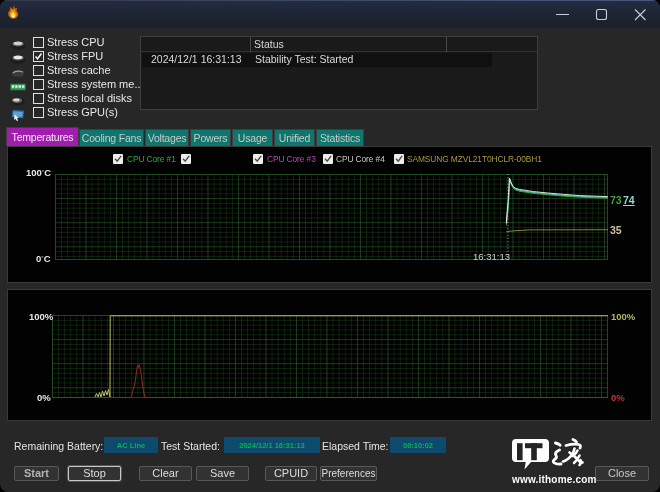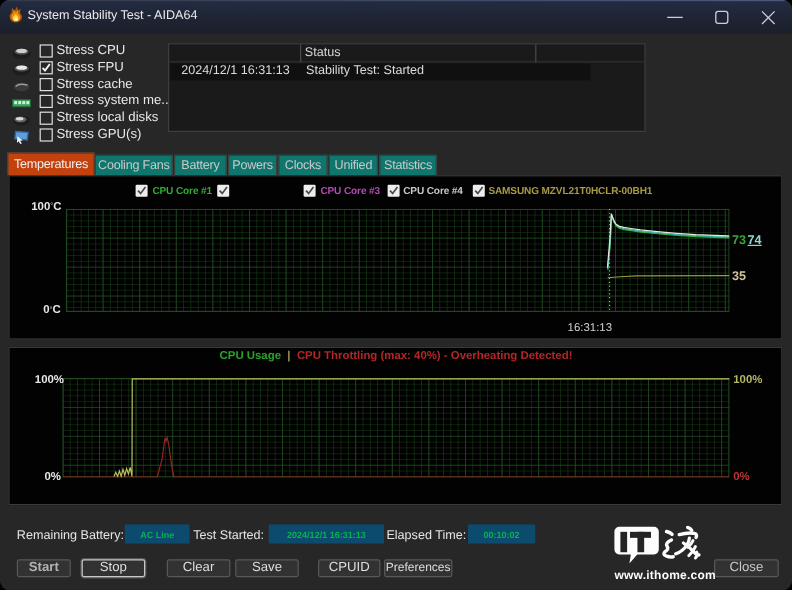--- a/index.html
+++ b/index.html
@@ -19,48 +19,47 @@
   
   #logtable{position:absolute;left:140px;top:36px;width:398px;height:74px;background:#1a1a1a;border:1px solid #3e3e3e;}
   #logtable .hdr{position:absolute;left:0;top:0;width:100%;height:15px;border-bottom:1px solid #303030;}
   #logtable .hdr .c{position:absolute;top:1px;font-size:10.5px;color:#d6d6d6;}
   #logtable .vsep{position:absolute;top:0;width:1px;height:15px;background:#4a4a4a;}
   #logtable .row{position:absolute;left:1px;top:16px;width:350px;height:14px;background:#101010;}
   #logtable .row .c{position:absolute;top:0px;font-size:10.5px;color:#dadada;white-space:nowrap;}
   
   .tab{position:absolute;top:129px;height:17px;background:#0f766e;border:1px solid #3e3e3e;border-bottom:none;white-space:nowrap;overflow:hidden;
        font-size:10.5px;letter-spacing:-0.2px;color:#c9c9c9;text-align:center;line-height:16px;}
-  .tab.active{top:127px;height:19px;background:#c2410c;color:#f0f0f0;z-index:3;}
+  .tab.active{top:127px;height:19px;background:#a21caf;color:#f0f0f0;z-index:3;}
   
   .panel{position:absolute;left:7px;width:645px;background:#020202;border:1px solid #3a3a3a;}
   #panel1{top:146px;height:137px;}
   #panel2{top:289px;height:132px;}
   .glabel{position:absolute;font-weight:bold;font-size:9.5px;white-space:nowrap;}
   .legend-cb{position:absolute;width:10px;height:10px;background:#ededed;border-radius:1px;}
-  .legend-lbl{position:absolute;font-weight:bold;font-size:8.4px;white-space:nowrap;letter-spacing:-0.1px;}
+  .legend-lbl{position:absolute;font-weight:normal;font-size:8.4px;white-space:nowrap;letter-spacing:-0.1px;}
   
   .stlabel{position:absolute;font-size:10.5px;color:#e4e4e4;white-space:nowrap;}
   .stbox{position:absolute;background:#0c4a6e;height:16px;top:437px;}
   .stbox span{position:absolute;width:100%;text-align:center;top:4px;font-size:7.5px;font-weight:bold;color:#06b254;white-space:nowrap;}
   
   .btn{position:absolute;top:466px;height:15px;background:#323232;border:1px solid #585858;border-radius:2px;
        font-size:11px;color:#dedede;text-align:center;line-height:13px;}
 </style>
 </head>
 <body>
 <div id="win">
 
   <div id="titlebar"></div>
   <svg class="abs" style="left:6px;top:3px" width="14" height="17" viewBox="0 0 14 17">
     <path d="M2.2 9.2 L3.6 7.6 L4.1 3.4 L6.2 6.2 L8.2 2.2 L8.8 5.6 L11.2 4.6 L10.6 7.6 L12.2 10.2 C12.8 13.4 10.4 15.8 7.4 15.8 C4.2 15.8 1.4 13.2 2.2 9.2 Z" fill="#b35708"></path>
     <path d="M3.6 9.6 L5.0 8.0 L5.6 5.2 L7.2 7.6 L9.0 5.4 L9.2 8.2 L10.8 10.4 C11.2 12.8 9.6 14.8 7.3 14.8 C4.9 14.8 3.0 12.8 3.6 9.6 Z" fill="#e8920f"></path>
     <path d="M4.8 11.4 C5.6 10.2 6.6 10.0 7.0 8.6 C7.8 10.0 9.2 10.6 9.4 12.2 C9.6 13.8 8.5 14.6 7.2 14.6 C5.9 14.6 4.5 13.6 4.8 11.4 Z" fill="#ffd84f"></path>
     <path d="M5.8 13.0 C6.3 12.2 7.0 12.1 7.3 11.2 C7.8 12.1 8.6 12.5 8.7 13.4 C8.8 14.3 8.1 14.6 7.3 14.6 C6.5 14.6 5.7 14.2 5.8 13.0 Z" fill="#fff2a8"></path>
   </svg>
-  <div id="title-text">System Stability Test - AIDA64</div>
   <svg class="abs" style="left:554px;top:0" width="100" height="28" viewBox="0 0 100 28">
     <line x1="2" y1="14.5" x2="15" y2="14.5" stroke="#c9ced8" stroke-width="1.1"></line>
     <rect x="42.5" y="9.5" width="10" height="10" rx="2" fill="none" stroke="#c9ced8" stroke-width="1.1"></rect>
     <path d="M81 9.5 L91.5 20 M91.5 9.5 L81 20" stroke="#c9ced8" stroke-width="1.1"></path>
   </svg>
 
   <div id="stresslist">
       <div class="stressrow" style="top:36px">
         <span style="position:absolute;left:0;top:1px;"><svg width="16" height="11" viewBox="0 0 16 11">
             <ellipse cx="8" cy="5.5" rx="7.5" ry="4.5" fill="#1d1d1d"></ellipse>
@@ -131,23 +130,23 @@
     <div class="vsep" style="left:305px;"></div>
     <div class="row">
       <div class="c" style="left:9px;">2024/12/1 16:31:13</div>
       <div class="c" style="left:113px;">Stability Test: Started</div>
     </div>
   </div>
 
   <div id="tabs">
       <div class="tab active" style="left:6px;width:73px;line-height:18px;">Temperatures</div>
       <div class="tab" style="left:79px;width:65px;">Cooling Fans</div>
-      <div class="tab" style="left:145px;width:44px;">Battery</div>
+      <div class="tab" style="left:145px;width:44px;">Voltages</div>
       <div class="tab" style="left:190px;width:41px;">Powers</div>
-      <div class="tab" style="left:232px;width:41px;">Clocks</div>
+      <div class="tab" style="left:232px;width:41px;">Usage</div>
       <div class="tab" style="left:274px;width:41px;">Unified</div>
       <div class="tab" style="left:316px;width:48px;">Statistics</div>
     </div>
 
   <div class="panel" id="panel1"></div>
 
   <div id="legend">
       <span class="legend-cb" style="left:113px;top:154px;">
         <svg width="10" height="10" viewBox="0 0 10 10" style="display:block">
           <path d="M2 4.8 L4.2 7.2 L8.2 1.8" fill="none" stroke="#4a4a4a" stroke-width="1.4"></path>
@@ -198,31 +197,26 @@
     <path d="M451.5 57.5 L462 56.6 L475 55.9 L553 55.7" fill="none" stroke="#9f9344" stroke-width="0.9"></path>
 
     <path d="M451.5 51 L453.5 30 L454.7 5.5 L456.5 11 L458.5 14.5 L461 16.2 L465 17.3 L471 18.2 L479 19.4 L493 20.8 L509 22.2 L525 23.2 L541 23.8 L553 24.2" fill="none" stroke="#2fae2f" stroke-width="1"></path>
 
     <path d="M451.5 50 L453.5 28 L454.7 4.8 L456.5 10 L458.5 13.6 L461 15.4 L465 16.5 L471 17.4 L479 18.6 L493 20 L509 21.4 L525 22.4 L541 23 L553 23.4" fill="none" stroke="#43bfae" stroke-width="1"></path>
 
     <path d="M451.2 49 L453.2 26 L454.4 4 L456.2 9 L458.2 12.6 L460.7 14.4 L464.7 15.5 L470.7 16.4 L478.7 17.6 L492.7 19 L508.7 20.4 L524.7 21.6 L540.7 22.2 L552.7 22.6" fill="none" stroke="#dfe8e4" stroke-width="1"></path>
   </svg>
   <div class="glabel" style="left:26px;top:167px;color:#e6e6e6;">100<span style="font-size:7px;vertical-align:3px;">◦</span>C</div>
   <div class="glabel" style="left:36px;top:253px;color:#e6e6e6;">0<span style="font-size:7px;vertical-align:3px;">◦</span>C</div>
-  <div class="glabel" style="left:473px;top:268px;color:#d0d0d0;font-weight:normal;font-size:9.5px;">16:31:13</div>
+  <div class="glabel" style="left:473px;top:251px;color:#d0d0d0;font-weight:normal;font-size:9.5px;">16:31:13</div>
   <div class="glabel" style="left:610px;top:194px;color:#3aa63a;font-size:10.5px;">73</div>
   <div class="glabel" style="left:623px;top:194px;color:#8fd8cf;font-size:10.5px;text-decoration:underline;">74</div>
   <div class="glabel" style="left:610px;top:224px;color:#cfc49a;font-size:10.5px;">35</div>
 
   <div class="panel" id="panel2"></div>
-  <div class="glabel" style="left:0;top:291px;width:660px;text-align:center;">
-    <span style="color:#2aa52a;">CPU Usage</span>
-    <span style="color:#9a9a50;">&nbsp;|&nbsp;</span>
-    <span style="color:#b52626;">CPU Throttling (max: 40%) - Overheating Detected!</span>
-  </div>
   <svg class="abs" style="left:52px;top:315px" width="556" height="83" viewBox="0 0 556 83">
     <rect x="0" y="0" width="556" height="83" fill="#000"></rect>
     <rect x="0" y="0" width="556" height="83" fill="url(#grid1)"></rect>
     <rect x="0" y="0" width="556" height="83" fill="url(#grid1M)"></rect>
     <rect x="0.5" y="0.5" width="555" height="82" fill="none" stroke="#1e4a1e" stroke-width="1"></rect>
 
     <path d="M0.5 82.5 H79 L83 68 L84.5 57 L85.5 50 L86.3 52.5 L87.3 49.5 L88.5 55 L90 66 L91.5 76 L93 82.5 H556" fill="none" stroke="#93261e" stroke-width="1"></path>
 
     <path d="M43 82 L44.5 78.5 L46 82 L47.5 77.5 L49 82 L50.5 76 L52 81 L53.5 75.5 L55 80 L56.5 74.5 L58 82 L58.2 0.8 L556 0.8" fill="none" stroke="#bcc05e" stroke-width="1"></path>
   </svg>

